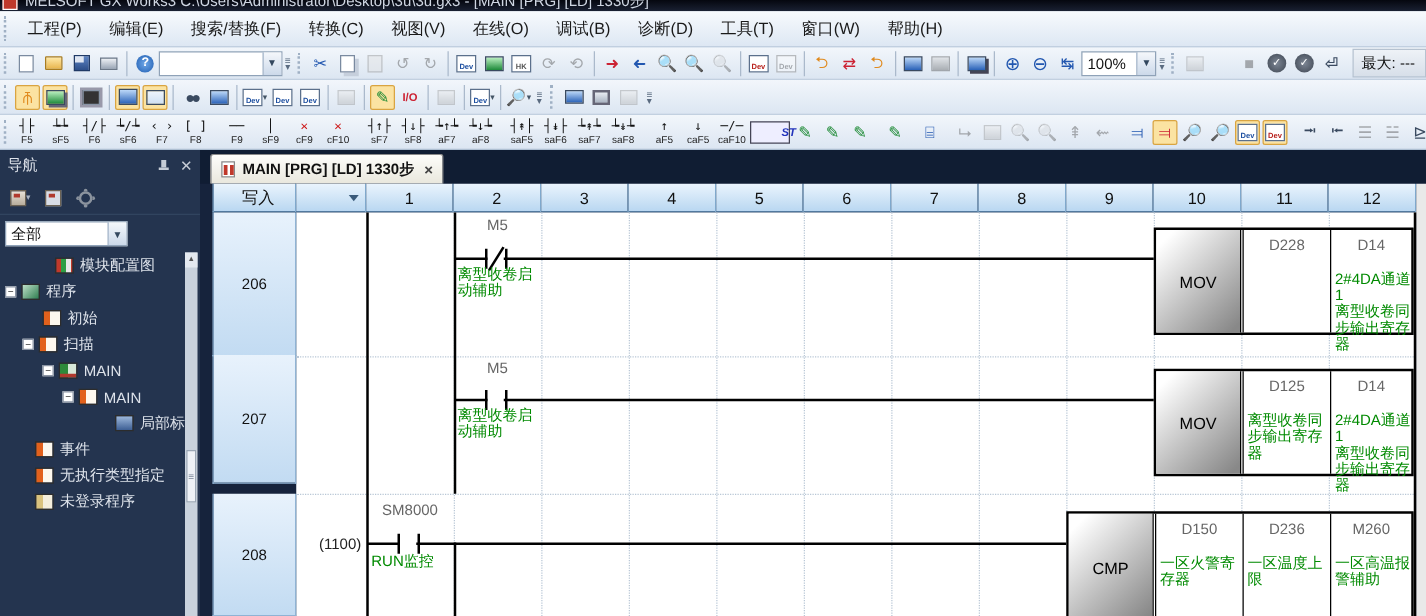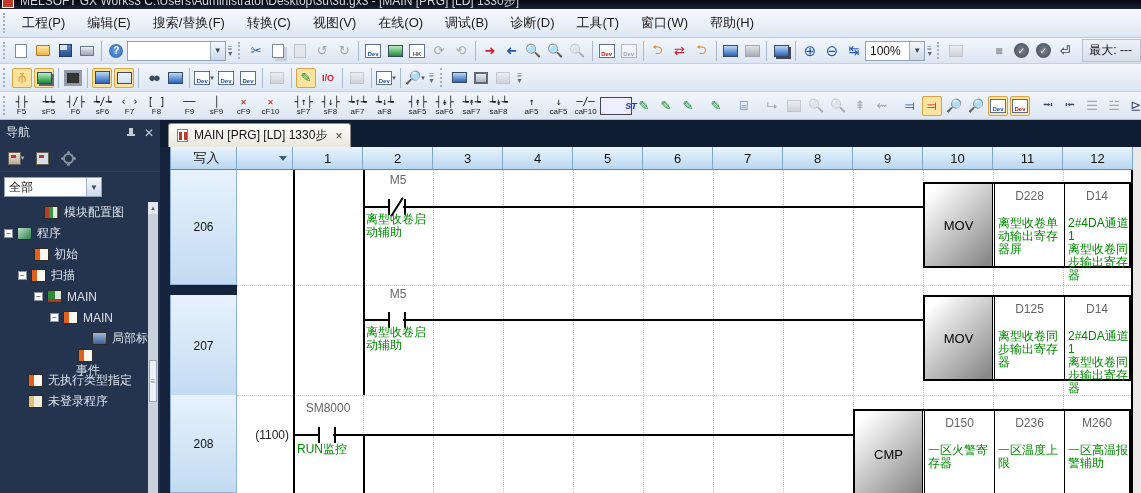--- a/index.html
+++ b/index.html
@@ -84,21 +84,21 @@
   .ti-body { background:linear-gradient(90deg,#c0392b 35%,#ffffff 35%); outline:1px solid #b03a2e; }
   .ti-unreg { background:linear-gradient(90deg,#d9c27e 40%,#f4eedc 40%); }
   .sel { background:#ffffa6; color:#000; padding:1px 3px 1px 1px; display:flex; align-items:center; }
   .nav-sb { position:absolute; left:148px; top:82px; width:10px; height:291px; background:#c9d2dd; }
   .nav-sb .up { position:absolute; left:0; top:0; width:10px; height:12px; background:#e4e9f0; color:#555; font-size:6px; text-align:center; line-height:12px; }
   .nav-sb .thumb { position:absolute; left:1px; top:158px; width:8px; height:42px; background:#eef1f6; border:1px solid #9aa6b4; }
   .nav-sb .thumb::before { content:"≡"; display:block; text-align:center; color:#7a8698; font-size:8px; line-height:42px; }
 
   
   .editor { position:absolute; left:160px; top:120px; width:981px; height:373px; background:#16233c; overflow:hidden; }
-  .tabbar { position:absolute; left:0; top:0; width:981px; height:27px; background:#101d33; }
+  .tabbar { position:absolute; left:0; top:0; width:981px; height:27px; background:#101d33;font-weight:bold; }
   .tab { position:absolute; left:8px; top:3px; height:24px; display:flex; align-items:center; gap:6px; padding:0 8px; background:linear-gradient(#fdfdfa,#e9e7dd); border:1px solid #8a8a8a; border-bottom:none; border-radius:3px 3px 0 0; font-size:12px; color:#111; }
   .tabico { width:11px; height:13px; background:#fff; border:1px solid #888; position:relative; }
   .tabico::before { content:""; position:absolute; left:1px; top:2px; width:3px; height:8px; background:#c0392b; }
   .tabico::after { content:""; position:absolute; left:6px; top:2px; width:3px; height:8px; background:#c0392b; }
   .tabclose { color:#444; font-size:12px; margin-left:2px; }
 
   .hcell { position:absolute; top:27px; height:23px; background:linear-gradient(#eaf4fd,#b9d7f1); border-right:1px solid #7fa8cc; border-bottom:1px solid #5a87b0; font-size:13px; color:#111; display:flex; align-items:center; justify-content:center; }
   .hcell.first { justify-content:flex-start; padding-left:6px; border-left:1px solid #7fa8cc; }
   .ddtri { width:0; height:0; border-left:4px solid transparent; border-right:4px solid transparent; border-top:5px solid #3a5a7a; margin-left:auto; margin-right:5px; }
 
@@ -578,21 +578,21 @@
       </div>
     <div class="trow" style="padding-left:50px;">
         <div class="exp">−</div>
         <div class="ticon ti-book"></div>
         <span>MAIN</span>
       </div>
     <div class="trow" style="padding-left:76px;justify-content:flex-end;">
         <div class="ticon ti-label"></div>
         <span>局部标</span>
       </div>
-    <div class="trow" style="padding-left:28px;flex-direction:column;">
+    <div class="trow" style="padding-left:28px;">
         <div class="ticon ti-book"></div>
         <span>事件</span>
       </div>
     <div class="trow" style="padding-left:28px;">
         <div class="ticon ti-book"></div>
         <span>无执行类型指定</span>
       </div>
     <div class="trow" style="padding-left:28px;">
         <div class="ticon ti-unreg"></div>
         <span>未登录程序</span>
@@ -651,21 +651,21 @@
     </div>
   <div class="hcell" style="left:833px; width:70px;">
       <span>11</span>
     </div>
   <div class="hcell" style="left:903px; width:70px;">
       <span>12</span>
     </div>
 
   <div class="gridbg"></div>
   <div class="rnum" style="top:50px; height:115px;">206</div>
-  <div class="rnum" style="top:175px; height:103px;">207</div>
+  <div class="rnum" style="top:164px; height:103px;">207</div>
   <div class="rnum" style="top:275px; height:98px;">208</div>
   <div class="rstrip"></div>
 
   <div class="vline" style="left:203px;"></div>
     <div class="vline" style="left:273px;"></div>
   <div class="vline" style="left:343px;"></div>
     <div class="vline" style="left:413px;"></div>
   <div class="vline" style="left:483px;"></div>
     <div class="vline" style="left:553px;"></div>
   <div class="vline" style="left:623px;"></div>
@@ -687,23 +687,20 @@
   <div class="cbar" style="left:244px; top:79px;"></div>
   <div class="slash" style="left:226px; top:86px;"></div>
   <div class="dev" style="left:203px; top:53px; width:70px;">M5</div>
   <div class="cmt" style="left:206px; top:93px; width:72px;">离型收卷启
 动辅助</div>
   <div class="ibox" style="left:763px; top:62px; width:208px; height:86px;">
     <div class="iname">MOV</div>
     <div class="opdiv" style="left:69px;"></div>
     <div class="opdiv" style="left:139px;"></div>
     <div class="dev" style="left:70px; width:69px;">D228</div>
-    <div class="cmt" style="left:73px; width:64px;">离型收卷单
-动输出寄存
-器屏</div>
     <div class="dev" style="left:140px; width:64px;">D14</div>
     <div class="cmt" style="left:143px; width:62px;">2#4DA通道1
 离型收卷同
 步输出寄存
 器</div>
   </div>
 
   <div class="wire" style="left:204px; top:199px; width:560px;"></div>
   <div class="cgap" style="left:230px; top:194px;"></div>
   <div class="cbar" style="left:228px; top:192px;"></div>

